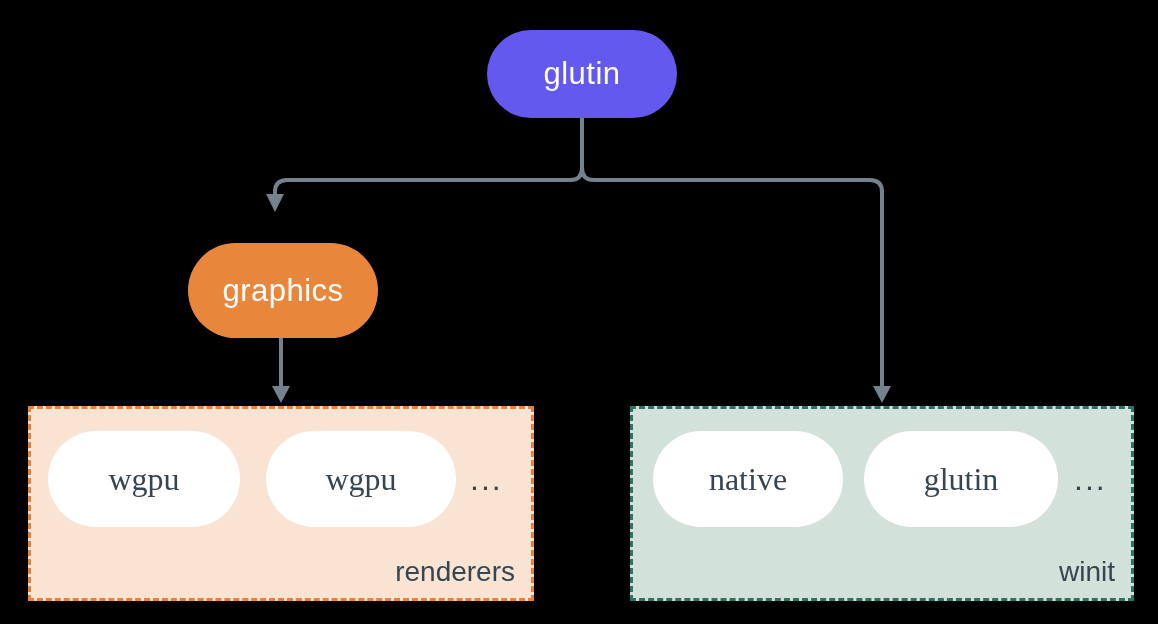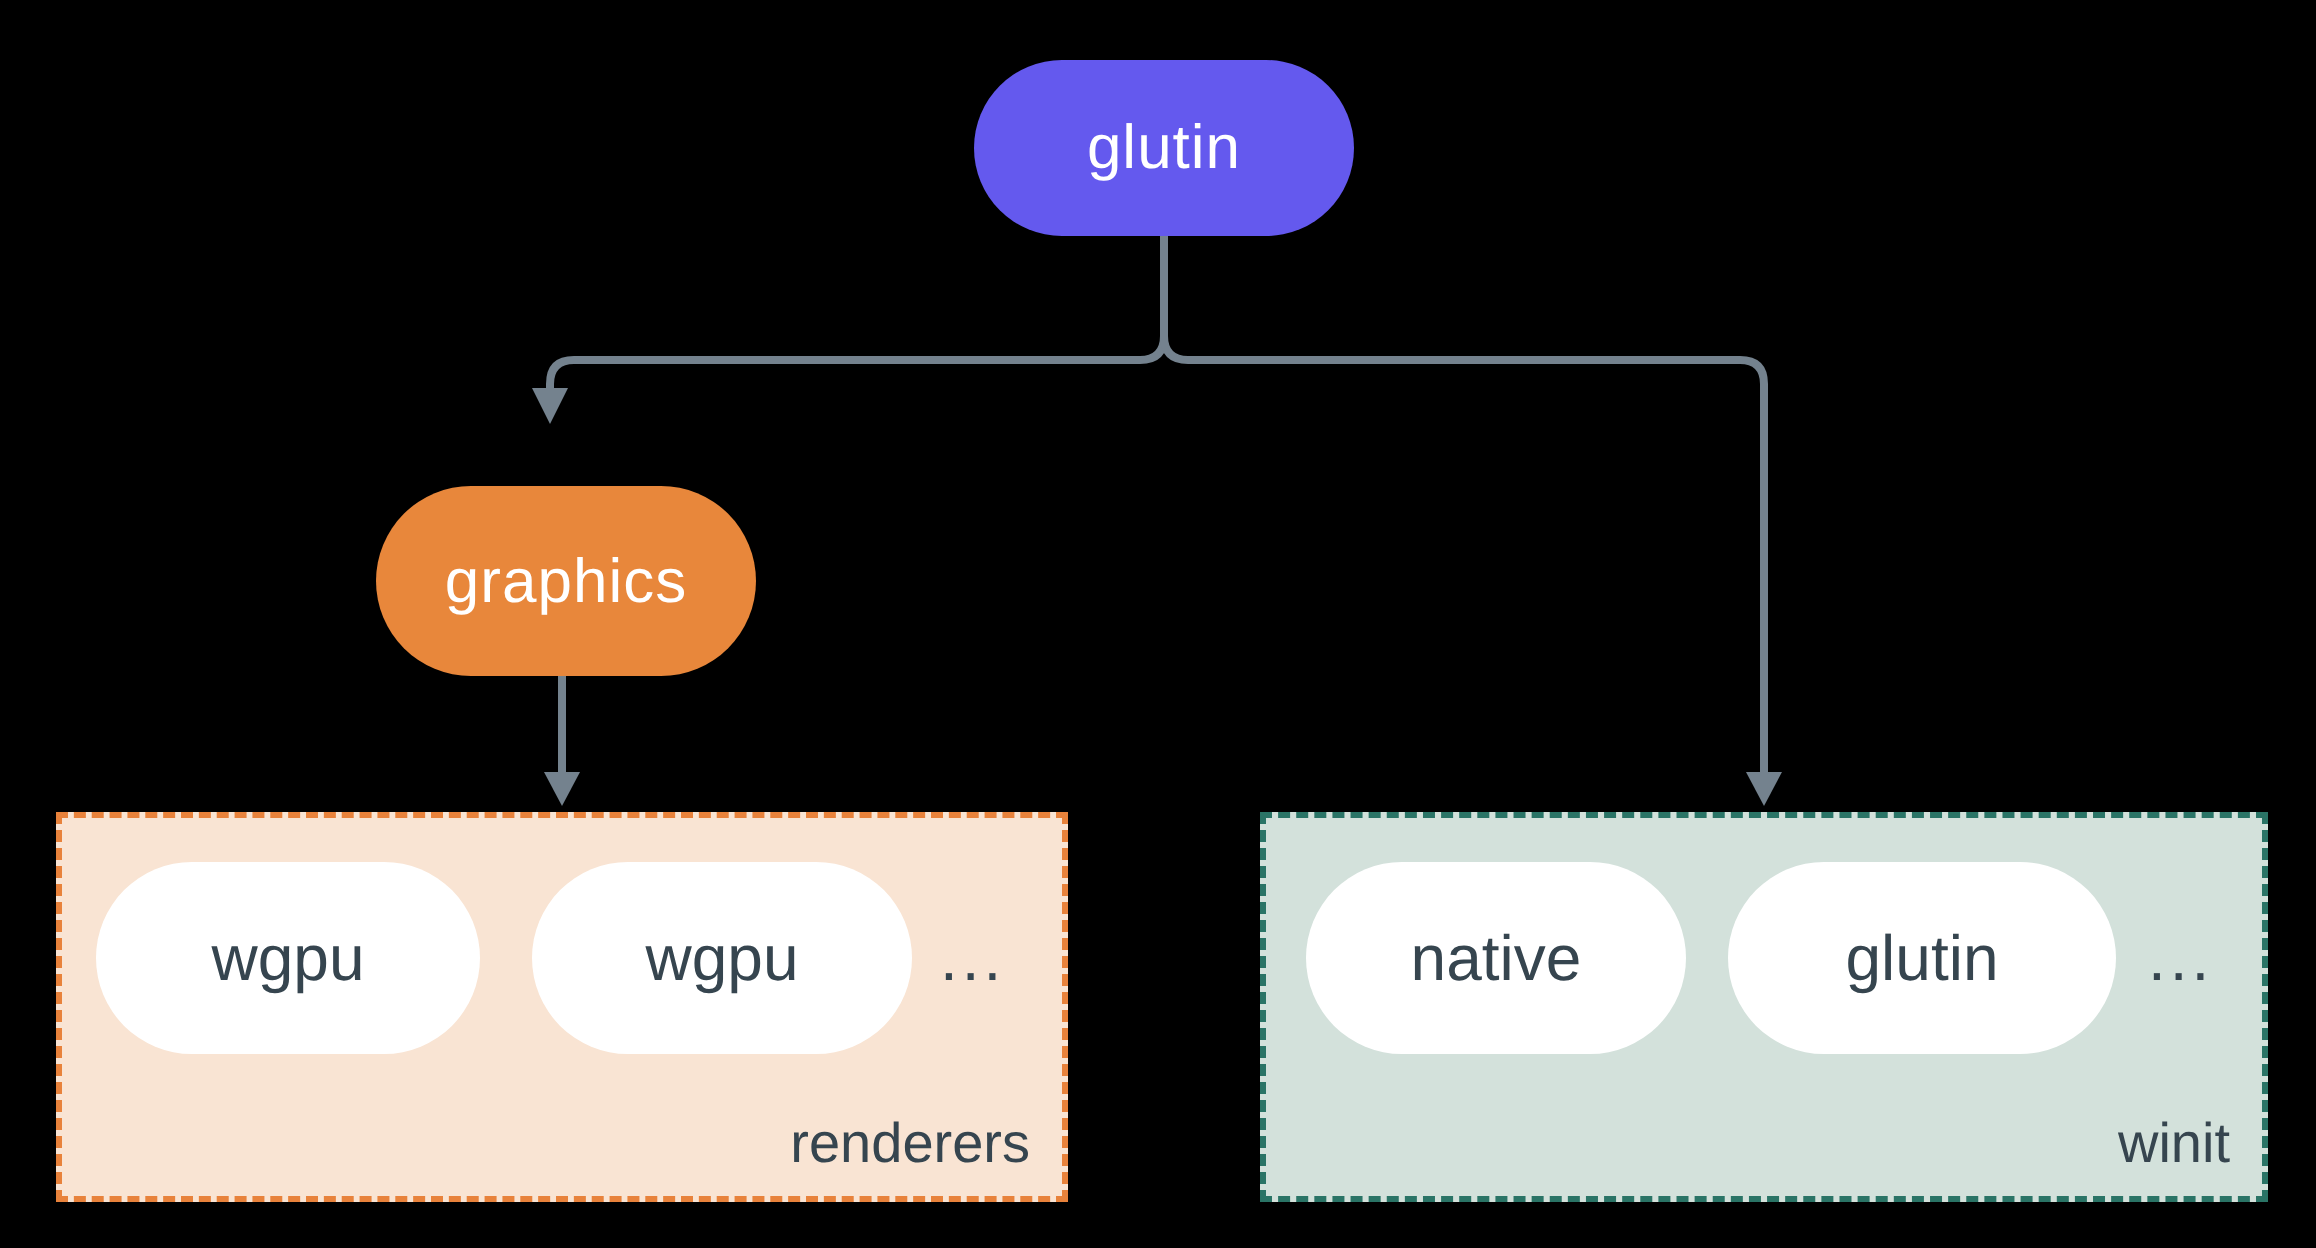--- a/index.html
+++ b/index.html
@@ -76,20 +76,21 @@
     position: absolute;
     top: 431px;
     height: 96px;
     border-radius: 48px;
     background: #ffffff;
     display: flex;
     align-items: center;
     justify-content: center;
     color: #36454f;
     font-size: 32px;
+    font-family: Liberation Serif, serif;
   }
   .pill-wgpu   { left: 48px;   width: 192px; }
   .pill-glow   { left: 266px;  width: 190px; }
   .pill-winit  { left: 653px;  width: 190px; }
   .pill-glutin { left: 864px;  width: 194px; }
   .ellipsis {
     position: absolute;
     top: 431px;
     height: 96px;
     display: flex;

